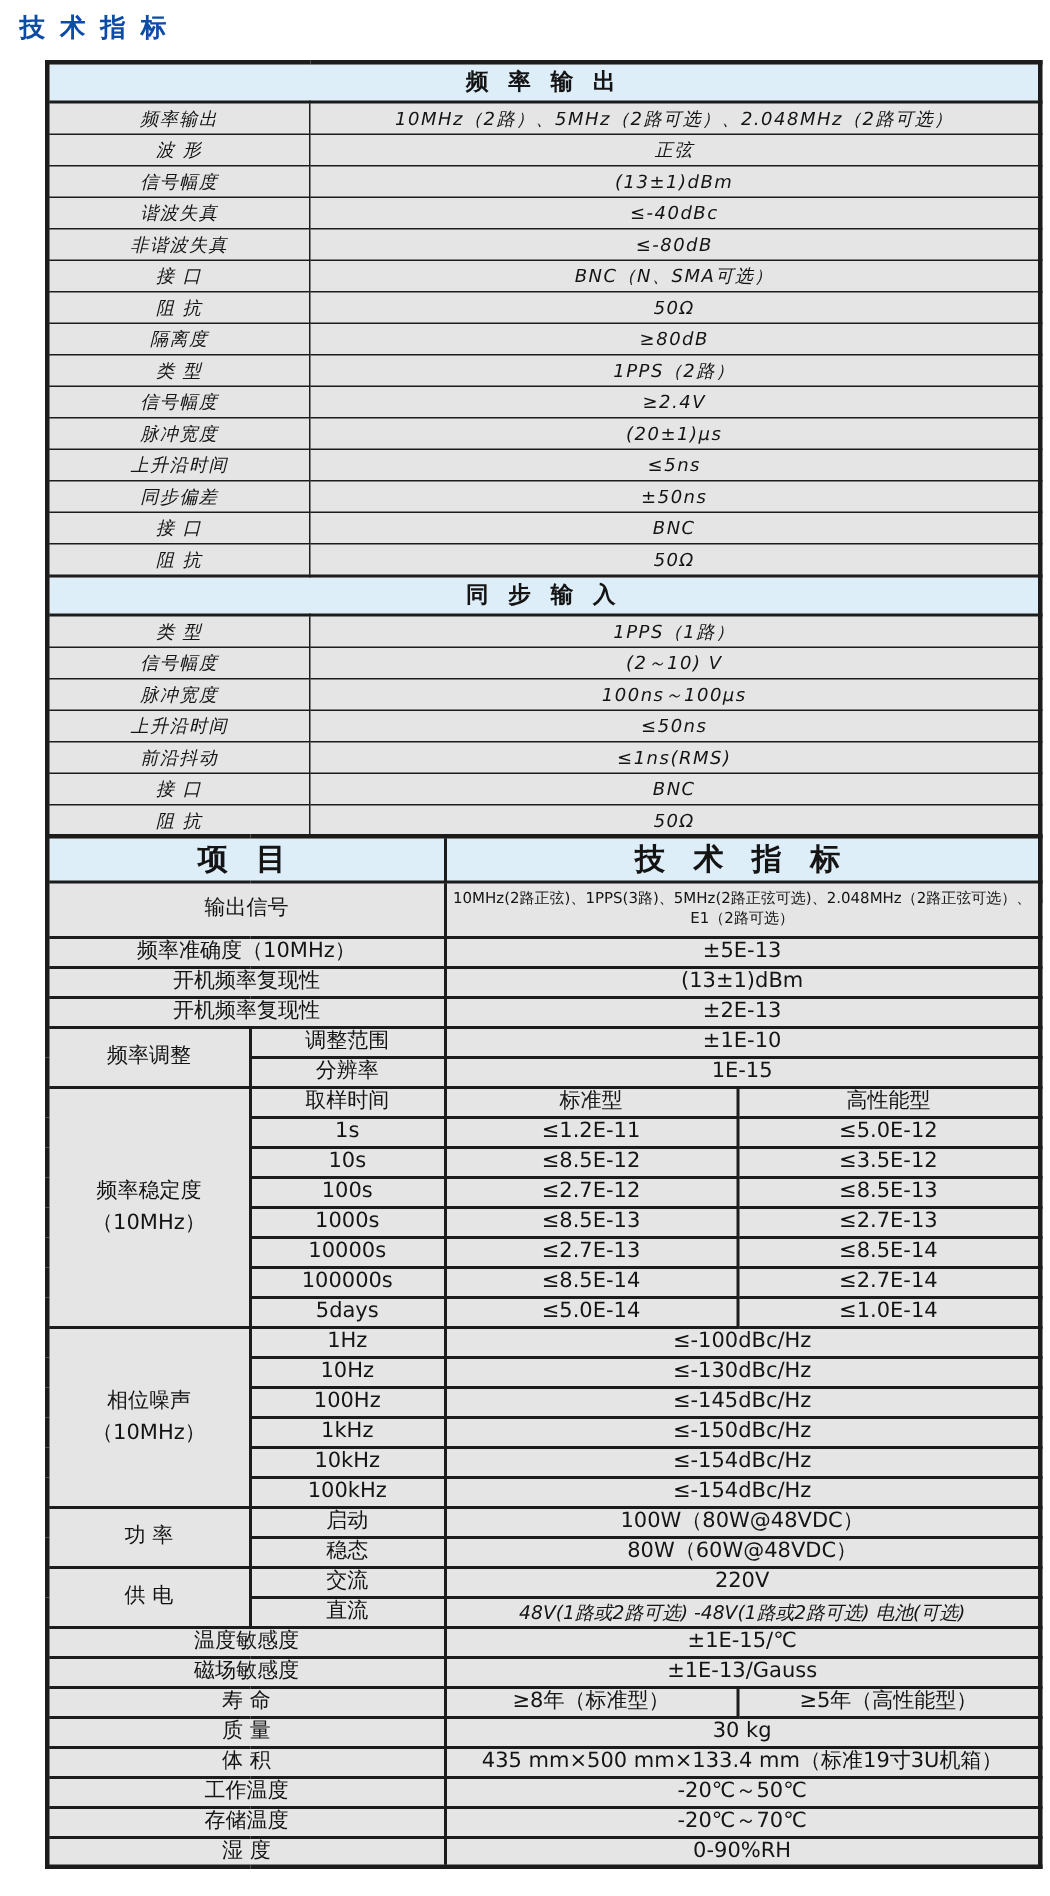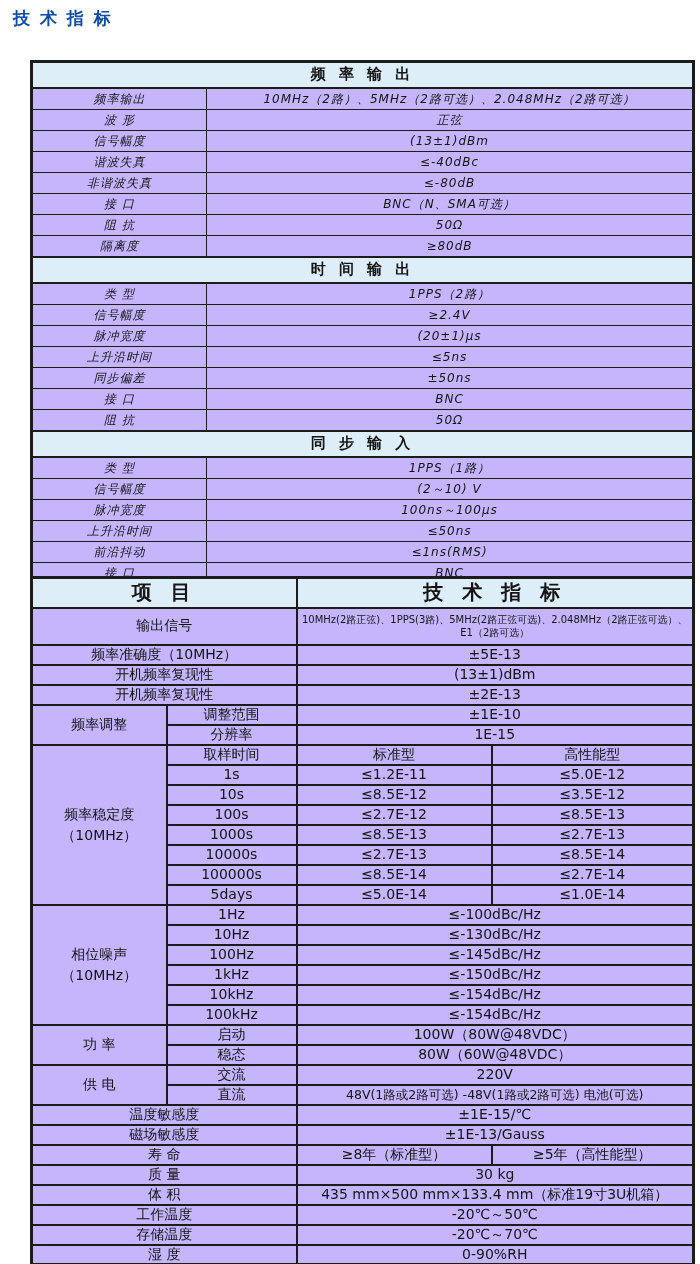--- a/index.html
+++ b/index.html
@@ -19,22 +19,21 @@
   }
   .page-title{
     position:absolute;left:13px;top:7px;
     font-size:17px;font-weight:bold;
     color:var(--title-blue);
     letter-spacing:2px;
   }
   table{
     position:absolute;left:30px;
     border-collapse:collapse;table-layout:fixed;
-    background:#c4b5fd;
-    margin-top:20px;
+    background:#e5e5e5;
   }
   td,th{
     text-align:center;vertical-align:middle;
     color:var(--txt);
     overflow:hidden;
   }
   
   #table1{top:40px;width:662px;border:3px solid var(--bd);}
   #table1 td,#table1 th{border:1px solid var(--bd);}
   #table1 th.sec{
@@ -50,21 +49,21 @@
   #table2{top:556px;width:662px;border:3px solid var(--bd);}
   #table2 td,#table2 th{border:2px solid var(--bd);}
   #table2 th{
     height:30px;background:var(--hdr-bg);
     font-size:20px;font-weight:bold;letter-spacing:6px;
   }
   #table2 td{height:20px;font-size:14px;line-height:1.1;padding:0 3px;}
   #table2 td.pre{white-space:pre-line;line-height:1.45;}
   #table2 tr.tall td{height:37px;}
   #table2 td.wrap{font-size:10px;line-height:1.3;letter-spacing:0;border-radius:16px;}
-  #table2 td.tight{font-size:12.5px;letter-spacing:0;white-space:nowrap;}
+  #table2 td.tight{font-size:12.5px;letter-spacing:0;white-space:nowrap;font-style:italic;}
 </style>
 </head>
 <body>
 
 <div class="page-title">技 术 指 标</div>
 
 <table id="table1">
   <colgroup>
       <col style="width:175px">
       <col style="width:487px">
@@ -99,23 +98,20 @@
       </tr>
       <tr>
         <td>阻 抗</td>
         <td>50Ω</td>
       </tr>
       <tr>
         <td>隔离度</td>
         <td>≥80dB</td>
       </tr>
       <tr>
-        <th class="sec" colspan="2">时 间 输 出</th>
-      </tr>
-      <tr>
         <td>类 型</td>
         <td>1PPS（2路）</td>
       </tr>
       <tr>
         <td>信号幅度</td>
         <td>≥2.4V</td>
       </tr>
       <tr>
         <td>脉冲宽度</td>
         <td>(20±1)μs</td>

